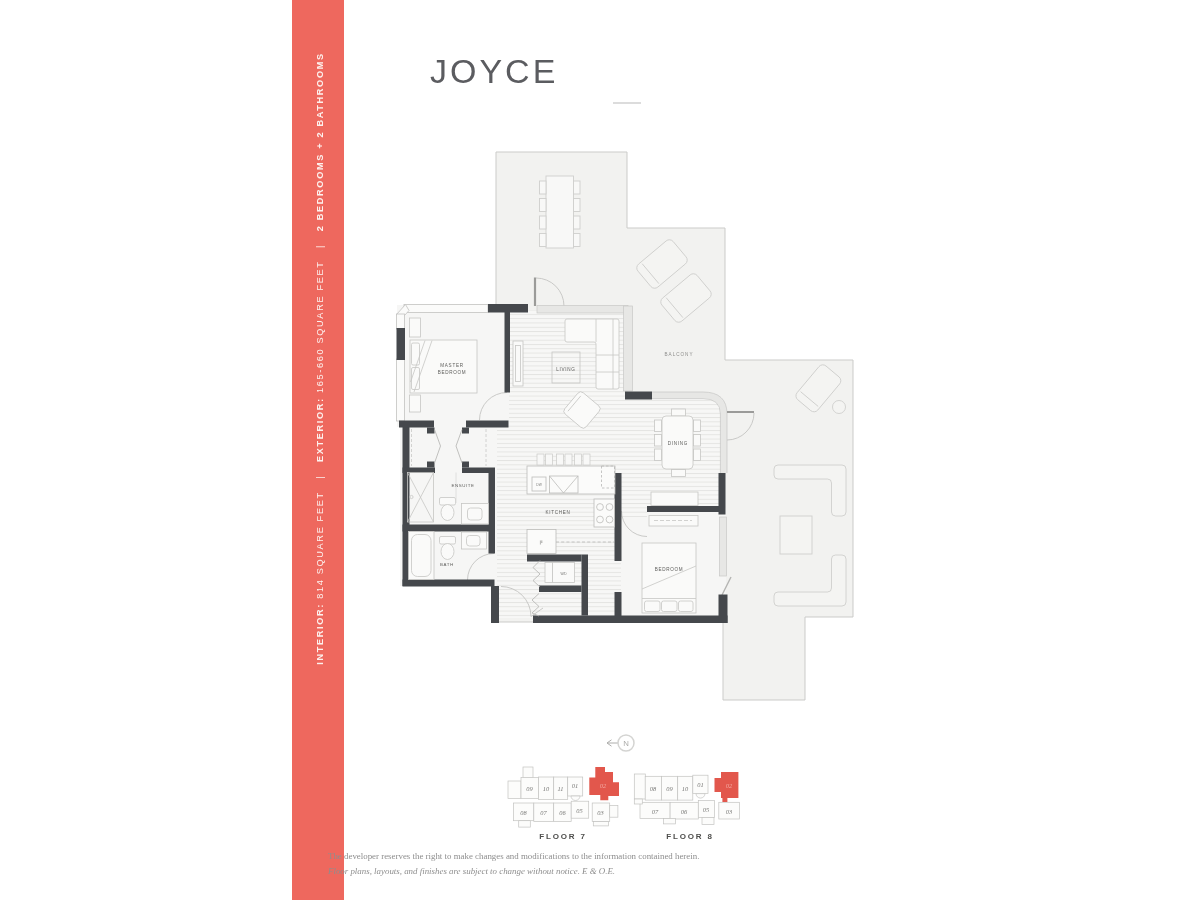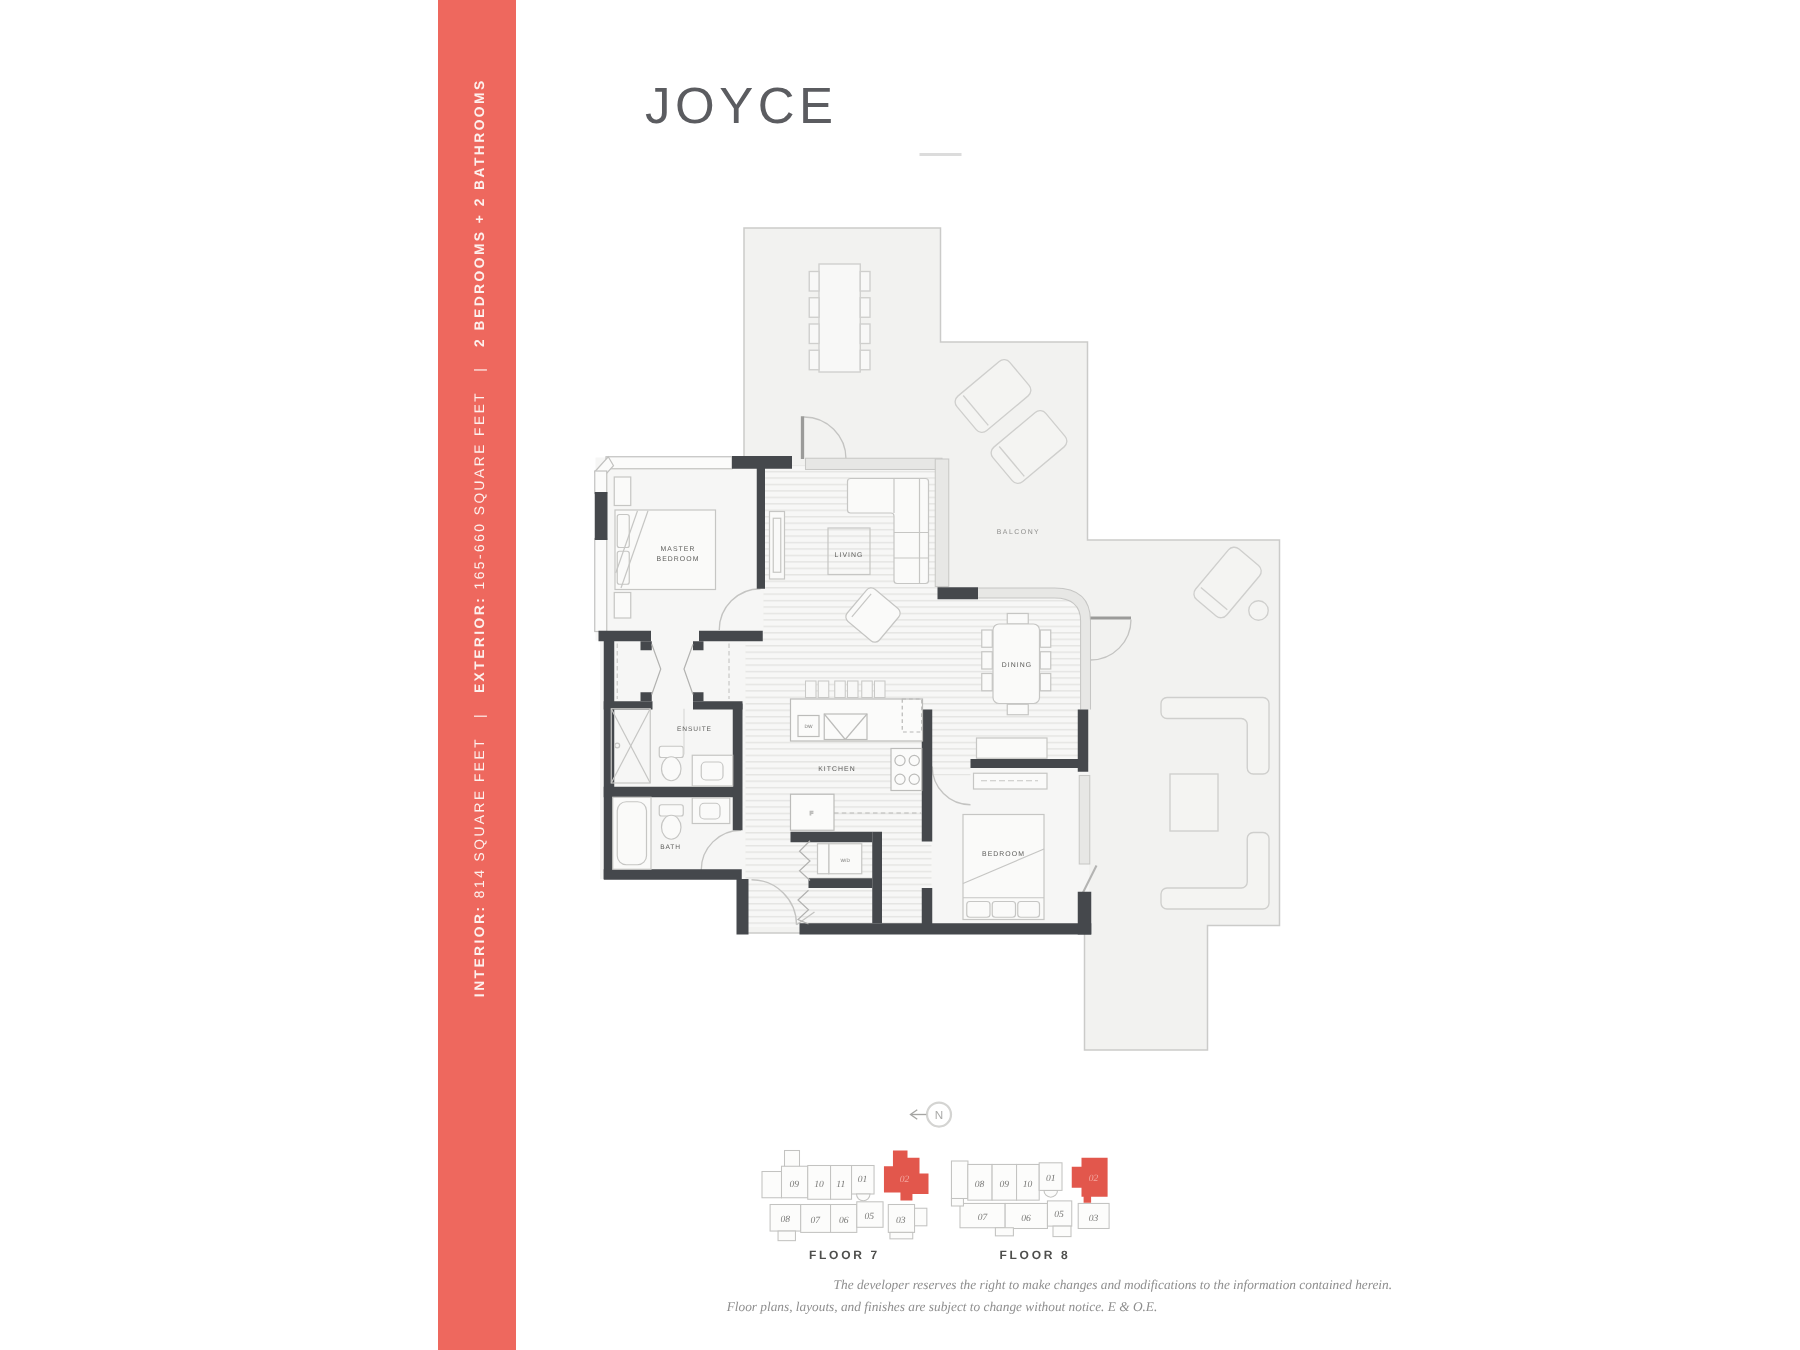--- a/index.html
+++ b/index.html
@@ -391,15 +391,15 @@
 <text x="655" y="813.5">07</text>
       <text x="684" y="814">06</text>
       <text x="706" y="811.5">05</text>
       <text x="729" y="814">03</text>
 <text x="729" y="787.5" fill="#f3a9a2">02</text>
 </g>
 
 <text x="690" y="839" text-anchor="middle" font-size="8" font-weight="bold" letter-spacing="1.8" fill="#4e4e4c" font-family="Liberation Sans, sans-serif">FLOOR 8</text>
 </svg>
 
-<div class="abs" style="left:328px;top:850.5px;width:600px;text-align:right;font-family:'Liberation Serif',serif;font-style:italic;font-size:8.9px;color:#8e8e8e;">The developer reserves the right to make changes and modifications to the information contained herein.</div>
-
-<div class="abs" style="left:328px;top:865.5px;width:600px;text-align:center;font-family:'Liberation Serif',serif;font-style:italic;font-size:8.9px;color:#8e8e8e;">Floor plans, layouts, and finishes are subject to change without notice. E &amp; O.E.</div>
+<div class="abs" style="left:328px;top:850.5px;width:600px;text-align:left;font-family:'Liberation Serif',serif;font-size:8.9px;color:#8e8e8e;">The developer reserves the right to make changes and modifications to the information contained herein.</div>
+
+<div class="abs" style="left:328px;top:865.5px;width:600px;font-family:'Liberation Serif',serif;font-style:italic;font-size:8.9px;color:#8e8e8e;">Floor plans, layouts, and finishes are subject to change without notice. E &amp; O.E.</div>
 
 </body></html>

